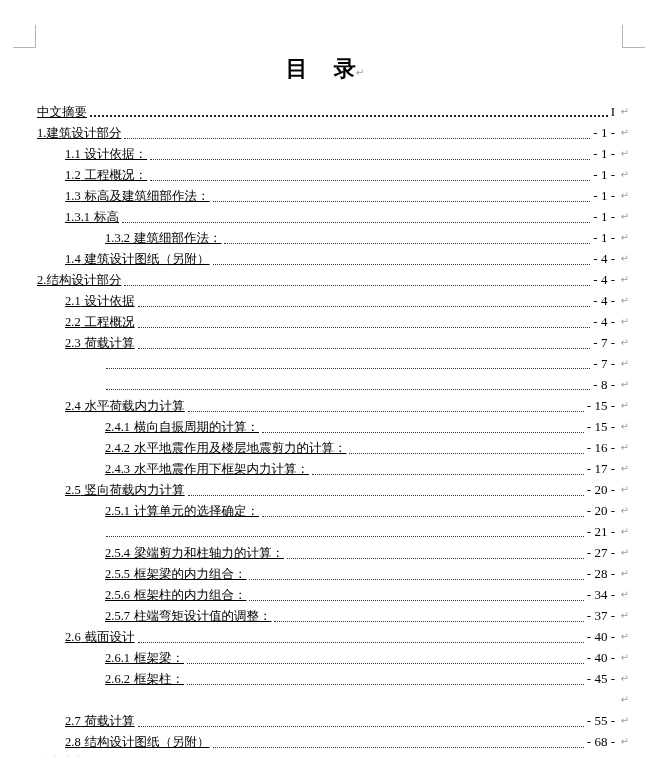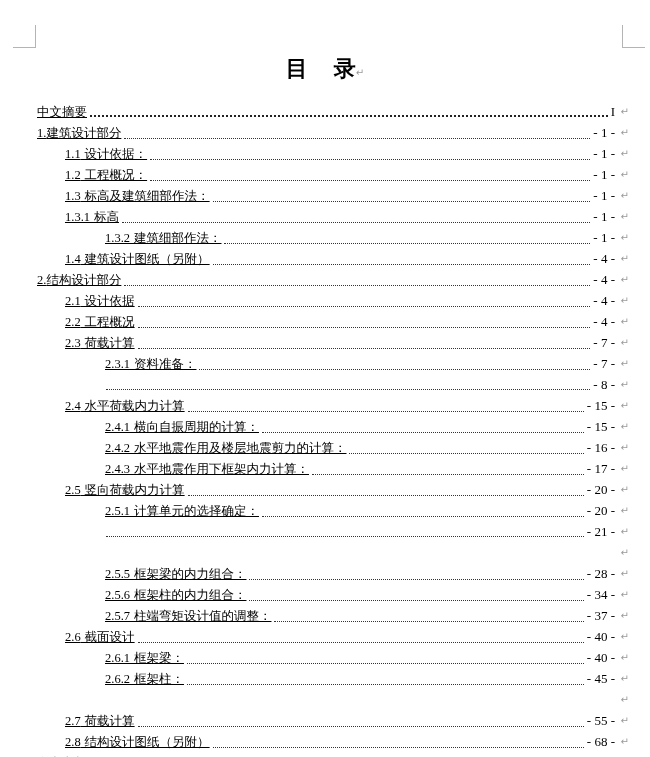--- a/index.html
+++ b/index.html
@@ -128,21 +128,20 @@
     <div class="row l2">
       <div class="inner">
         <span class="label"><span class="num">2.3</span><span> 荷载计算</span></span>
         <span class="leader"></span>
         <span class="page">- 7 -</span>
       </div>
       <span class="endmark">↵</span>
     </div>
     <div class="row l3">
       <div class="inner">
-        <span class="label"><span class="num">2.3.1</span><span> 资料准备：</span></span>
         <span class="leader"></span>
         <span class="page">- 7 -</span>
       </div>
       <span class="endmark">↵</span>
     </div>
     <div class="row l3">
       <div class="inner">
         <span class="leader"></span>
         <span class="page">- 8 -</span>
       </div>
@@ -197,20 +196,25 @@
       <span class="endmark">↵</span>
     </div>
     <div class="row l3">
       <div class="inner">
         <span class="leader"></span>
         <span class="page">- 21 -</span>
       </div>
       <span class="endmark">↵</span>
     </div>
     <div class="row l3">
+      <div class="inner">
+        <span class="label"><span class="num">2.5.4</span><span> 梁端剪力和柱轴力的计算：</span></span>
+        <span class="leader"></span>
+        <span class="page">- 27 -</span>
+      </div>
       <span class="endmark">↵</span>
     </div>
     <div class="row l3">
       <div class="inner">
         <span class="label"><span class="num">2.5.5</span><span> 框架梁的内力组合：</span></span>
         <span class="leader"></span>
         <span class="page">- 28 -</span>
       </div>
       <span class="endmark">↵</span>
     </div>

